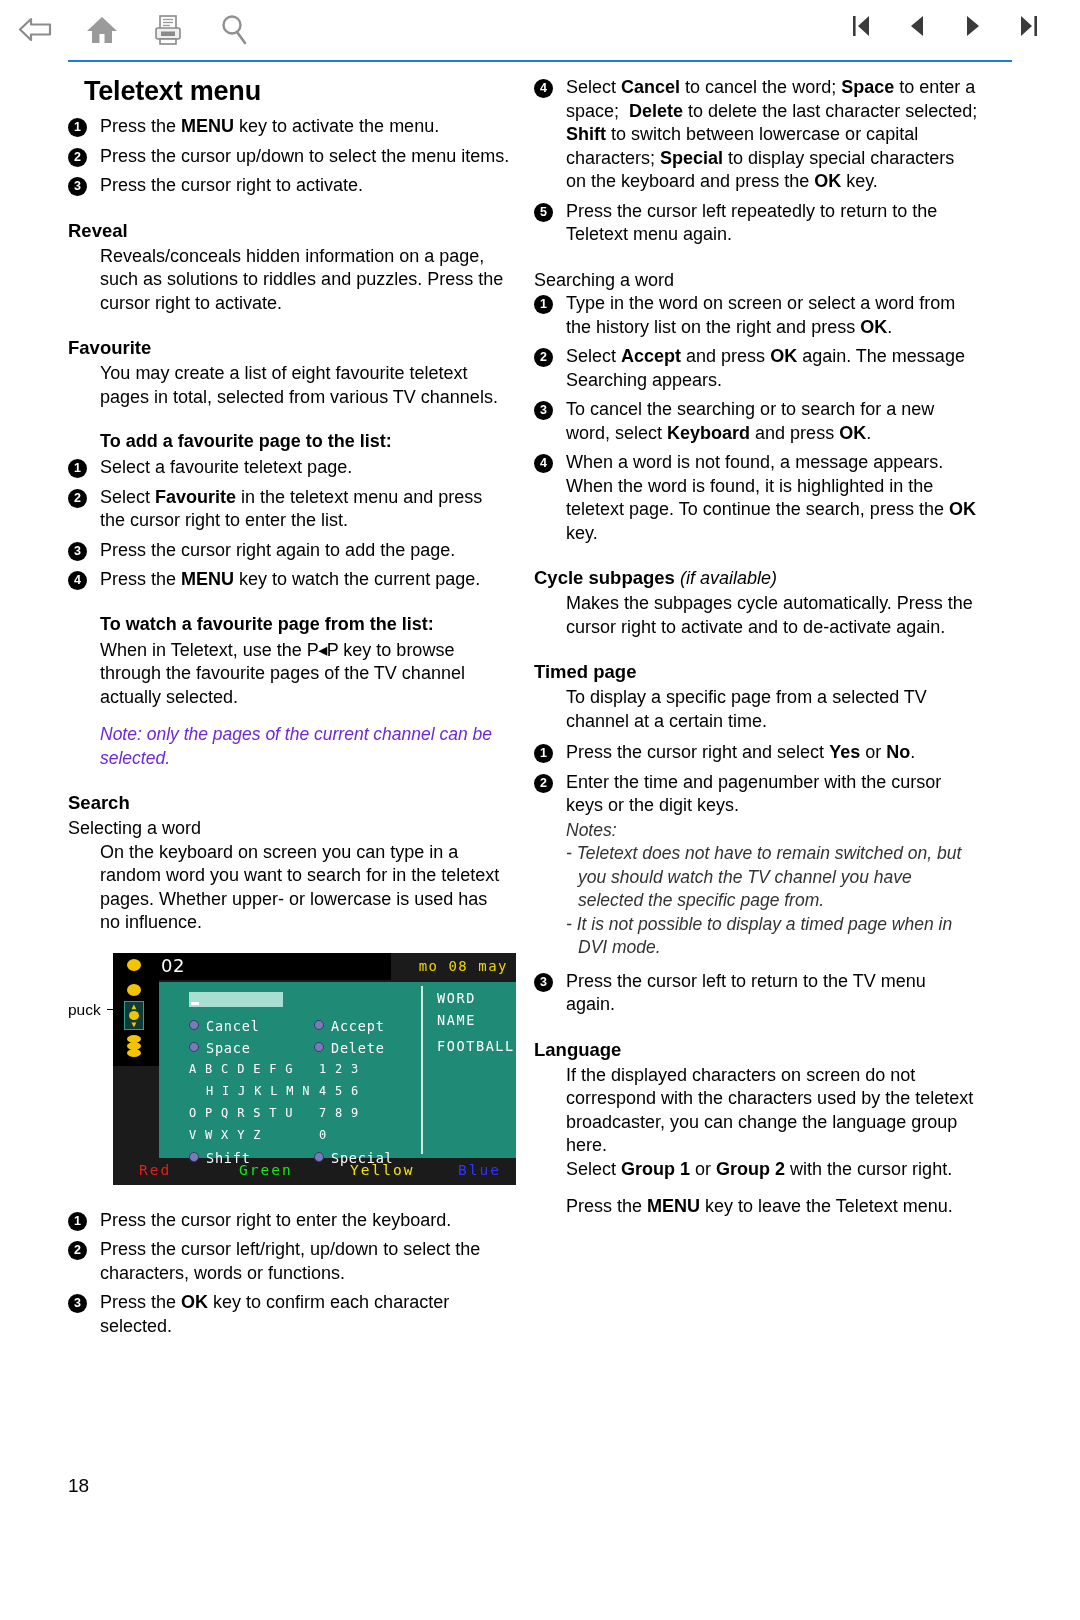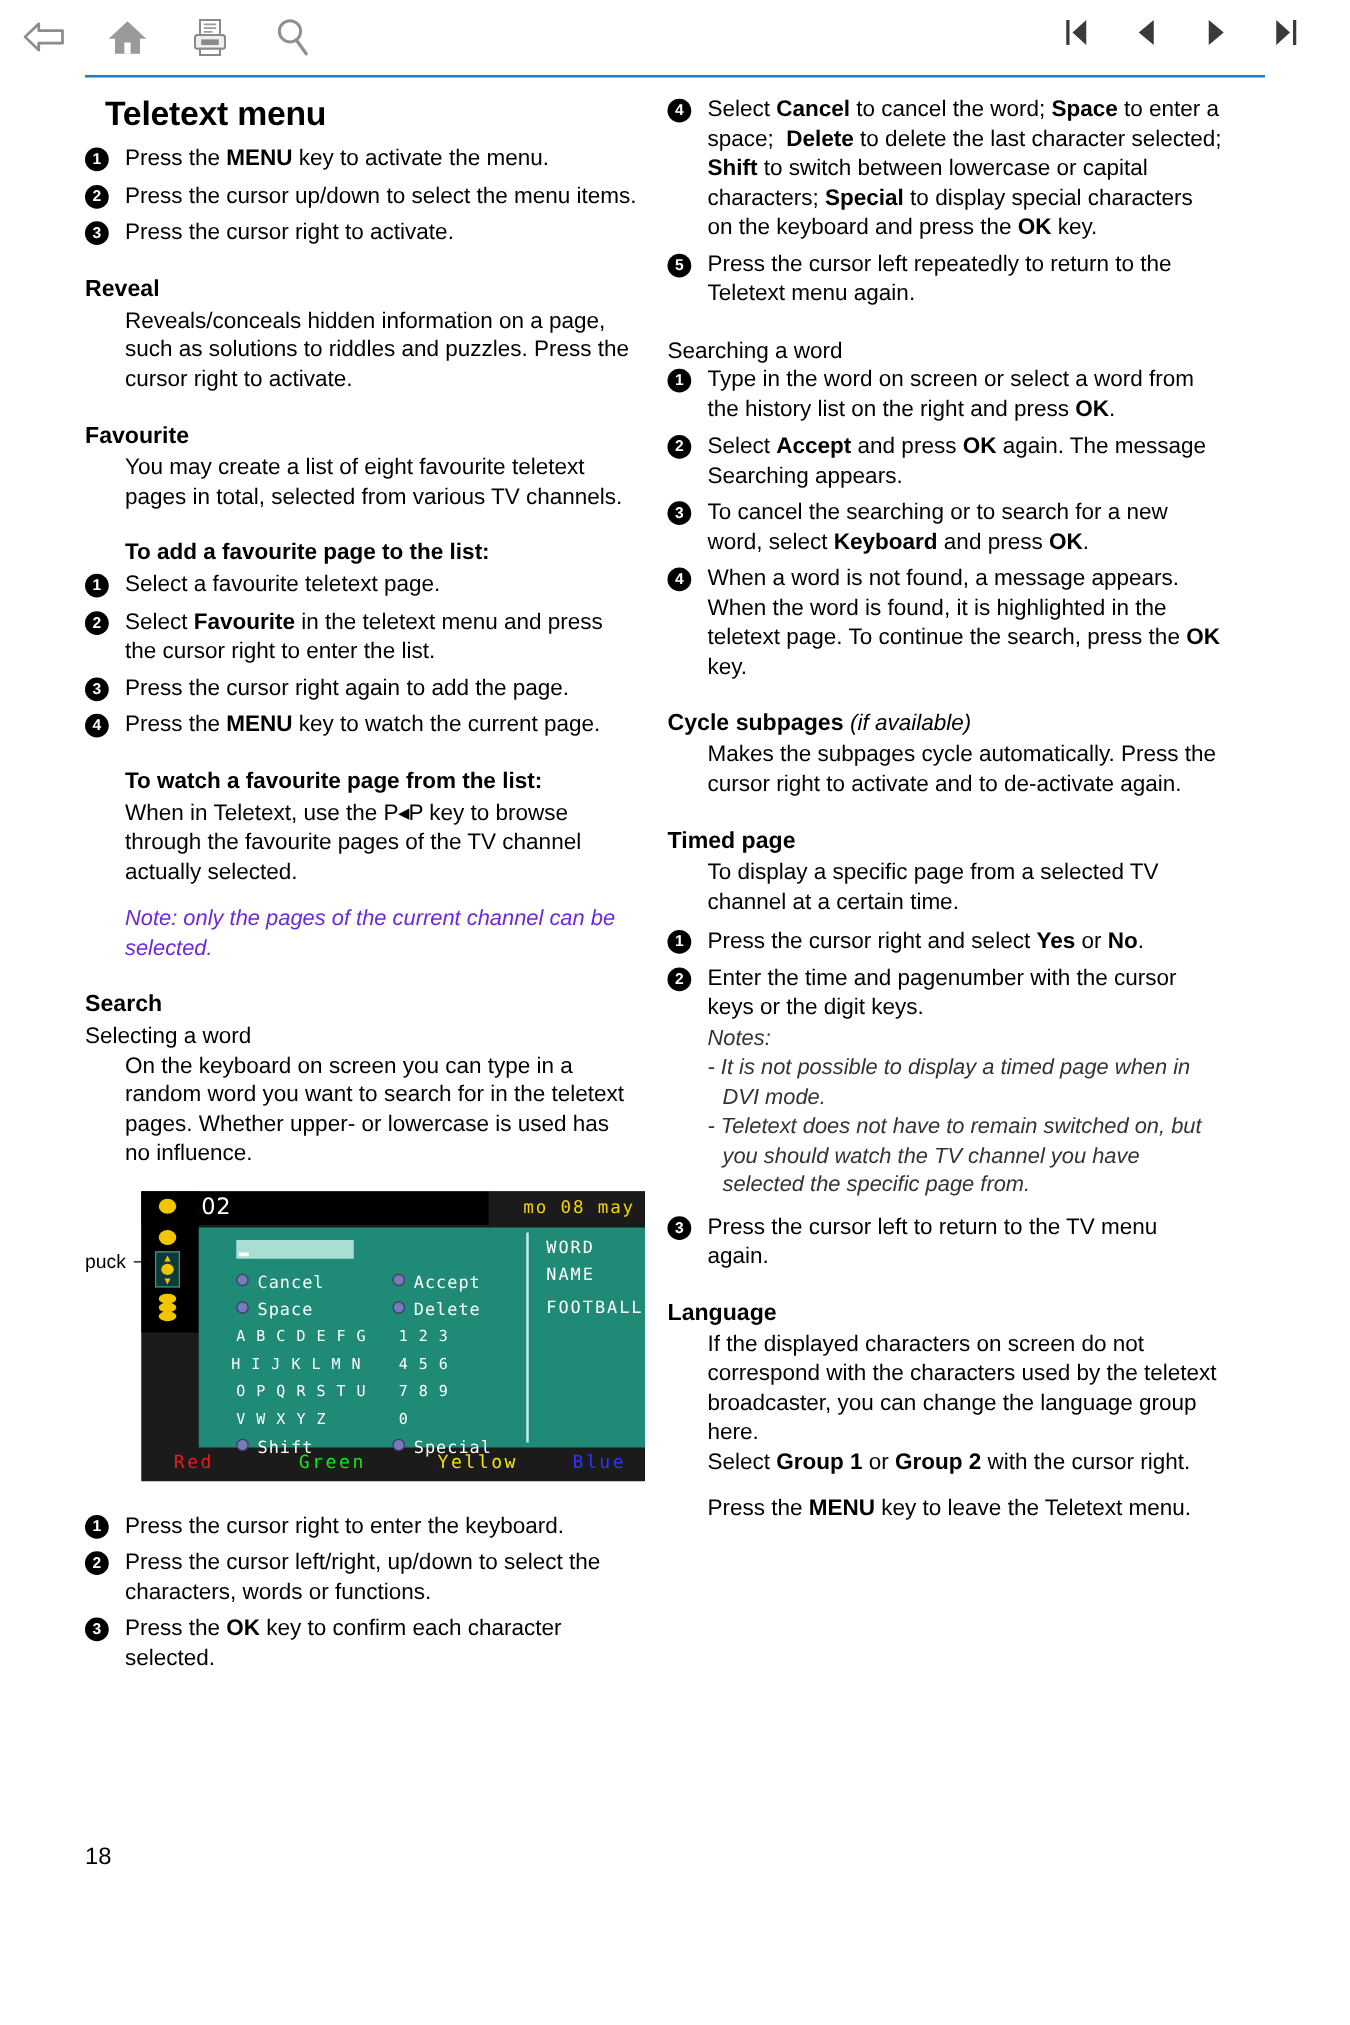--- a/index.html
+++ b/index.html
@@ -510,21 +510,21 @@
             <span class="optdot"></span><span>Accept</span>
           </div>
           <div class="tt-opt" style="left:30px; top:58px">
             <span class="optdot"></span><span>Space</span>
           </div>
           <div class="tt-opt" style="left:155px; top:58px">
             <span class="optdot"></span><span>Delete</span>
           </div>
 
           <div class="tt-krow" style="left:30px; top:80px">A B C D E F G</div>
-          <div class="tt-krow" style="left:26px; top:102px">H I J K L M N</div>
+          <div class="tt-krow" style="left:47px; top:102px">H I J K L M N</div>
           <div class="tt-krow" style="left:30px; top:124px">O P Q R S T U</div>
           <div class="tt-krow" style="left:30px; top:146px">V W X Y Z</div>
 
           <div class="tt-krow" style="left:160px; top:80px">1 2 3</div>
           <div class="tt-krow" style="left:160px; top:102px">4 5 6</div>
           <div class="tt-krow" style="left:160px; top:124px">7 8 9</div>
           <div class="tt-krow" style="left:160px; top:146px">0</div>
 
           <div class="tt-opt" style="left:30px; top:168px">
             <span class="optdot"></span><span>Shift</span>
@@ -606,22 +606,22 @@
       <li>
         <span class="bullet-num">1</span>
         <span>Press the cursor right and select <b>Yes</b> or <b>No</b>.</span>
       </li>
       <li class="tight">
         <span class="bullet-num">2</span>
         <span>Enter the time and pagenumber with the cursor keys or the digit keys.</span>
       </li>
     </ol>
     <p class="notes-label">Notes:</p>
+    <p class="dash-note">- Teletext does not have to remain switched on, but you should watch the TV channel you have selected the specific page from.</p>
     <p class="dash-note">- It is not possible to display a timed page when in DVI mode.</p>
-    <p class="dash-note">- Teletext does not have to remain switched on, but you should watch the TV channel you have selected the specific page from.</p>
 
     <ol class="steps" style="margin-top:10px">
       <li>
         <span class="bullet-num">3</span>
         <span>Press the cursor left to return to the TV menu again.</span>
       </li>
     </ol>
 
     <h2 class="sec">Language</h2>
     <p class="body">If the displayed characters on screen do not correspond with the characters used by the teletext broadcaster, you can change the language group here.</p>

